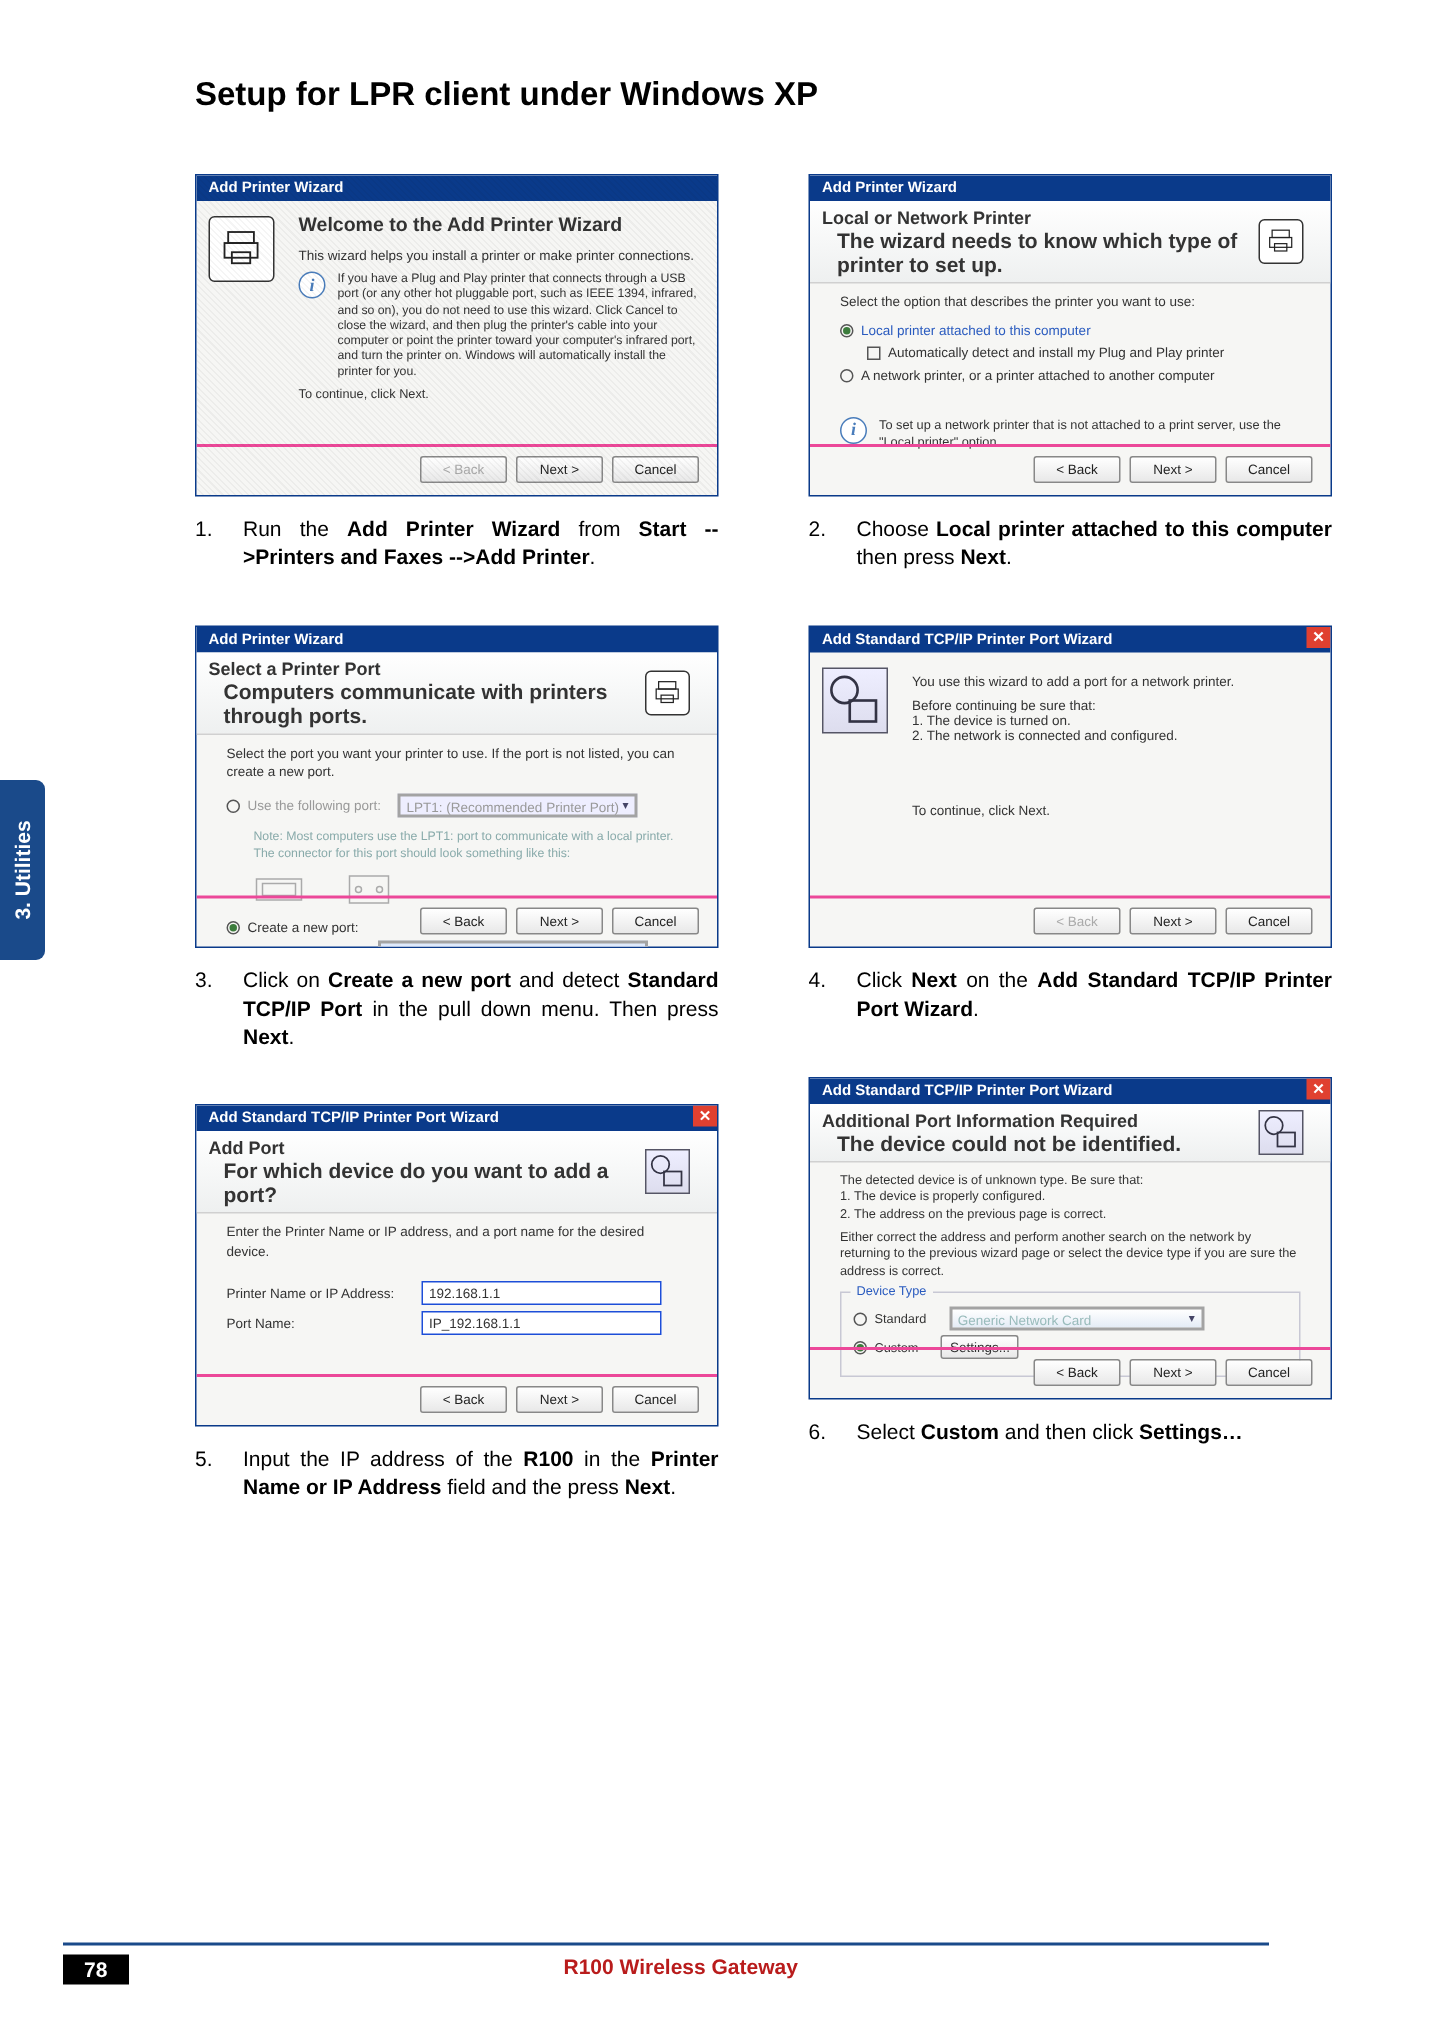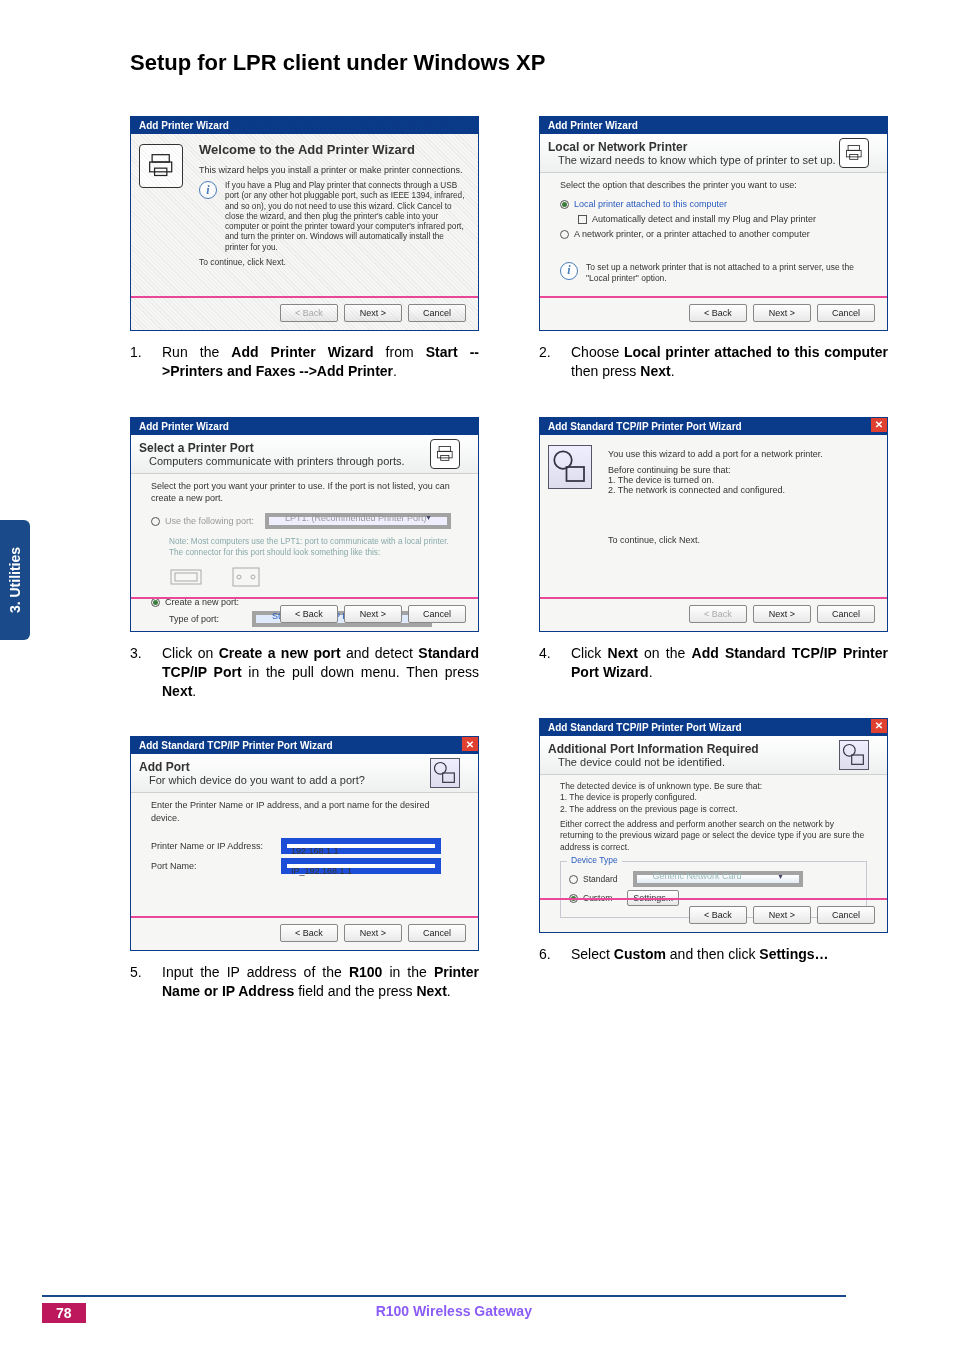--- a/index.html
+++ b/index.html
@@ -62,21 +62,21 @@
     background: linear-gradient(#fff, #eef0f0);
     border-bottom: 1px solid #d0d0d0;
   }
   .shot-header .hicon {
     width: 34px;
     height: 34px;
     margin-right: 10px;
     flex-shrink: 0;
   }
   .shot-header strong { font-size: 12px; display:block; }
-  .shot-header .sub { font-size: 11px; color: #333; }
+  .shot-header .sub { font-size: 14px; color: #333; font-weight: bold; }
   .shot-body {
     padding: 6px 36px 4px 52px;
     font-size: 9px;
     line-height: 1.35;
   }
   .shot-body.tight { padding: 6px 20px 4px 20px; }
   .shot-buttons {
     position: absolute;
     bottom: 8px;
     left: 0;
@@ -105,27 +105,27 @@
   .radio.on::after { content:""; display:block; width:5px; height:5px; background:#3c7c3c; border-radius:50%; margin:1px; }
   .check { width: 9px; height: 9px; border: 1px solid #555; display:inline-block; flex-shrink:0; }
   .info-icon {
     width: 18px; height: 18px; border-radius: 50%;
     background: #fff; border: 1px solid #4a7dbb;
     color: #4a7dbb; font-weight: bold; font-size: 12px;
     display: inline-flex; align-items: center; justify-content: center;
     flex-shrink: 0; margin-right: 8px; font-style: italic; font-family: Georgia, serif;
   }
   .input-like {
-    height: 16px; border: 6px solid #1d4ed8; background: #fff;
+    height: 16px; border: 1px solid #1d4ed8; background: #fff;
     padding: 1px 4px; font-size: 9px; display: inline-block;
     min-width: 160px;
   }
   .dropdown {
-    height: 16px; border: 4px solid #a3a3a3; background: linear-gradient(#fff,#e4ecf6);
-    padding: 1px 16px; font-size: 9px; display:flex; align-items:flex-end; justify-content:space-between;
+    height: 16px; border: 2px solid #a3a3a3; background: linear-gradient(#fff,#e4ecf6);
+    padding: 1px 4px; font-size: 9px; display:flex; align-items:flex-start; justify-content:space-between;
     min-width:160px; color:#333;
   }
   .dropdown.blue { color: #2a5bbf; }
   .dropdown .chev { font-size:8px; color:#446; }
   .close-x {
     position:absolute; top:0; right:0; width:16px; height:14px;
     background:#e04030; color:#fff; font-size:10px; font-weight:bold;
     display:flex; align-items:center; justify-content:center;
   }
   .small-settings-btn {
@@ -169,22 +169,22 @@
     bottom: 28px;
     padding: 0 66px 0 0;
   }
   .footer-line {
     height: 2px; background: #1a4a8a; margin: 0 42px 6px 42px;
   }
   .footer-row {
     display: flex; justify-content: space-between;
     padding: 0 42px; font-size: 14px; font-weight: bold;
   }
-  .footer-row .pg { background:#be185d; color:#fff; padding:2px 14px; }
-  .footer-row .prod { color:#8b5cf6; flex:1; text-align:center;padding-left:16px; }
+  .footer-row .pg { background:#000000; color:#fff; padding:2px 14px; }
+  .footer-row .prod { color:#b91c1c; flex:1; text-align:center;padding-left:16px; }
   .noisy {
     position: relative;
   }
   .noisy::after {
     content: "";
     position: absolute; inset: 0;
     background:
       repeating-linear-gradient(45deg, rgba(0,0,0,0.04) 0 1px, transparent 1px 3px);
     pointer-events: none;
   }

